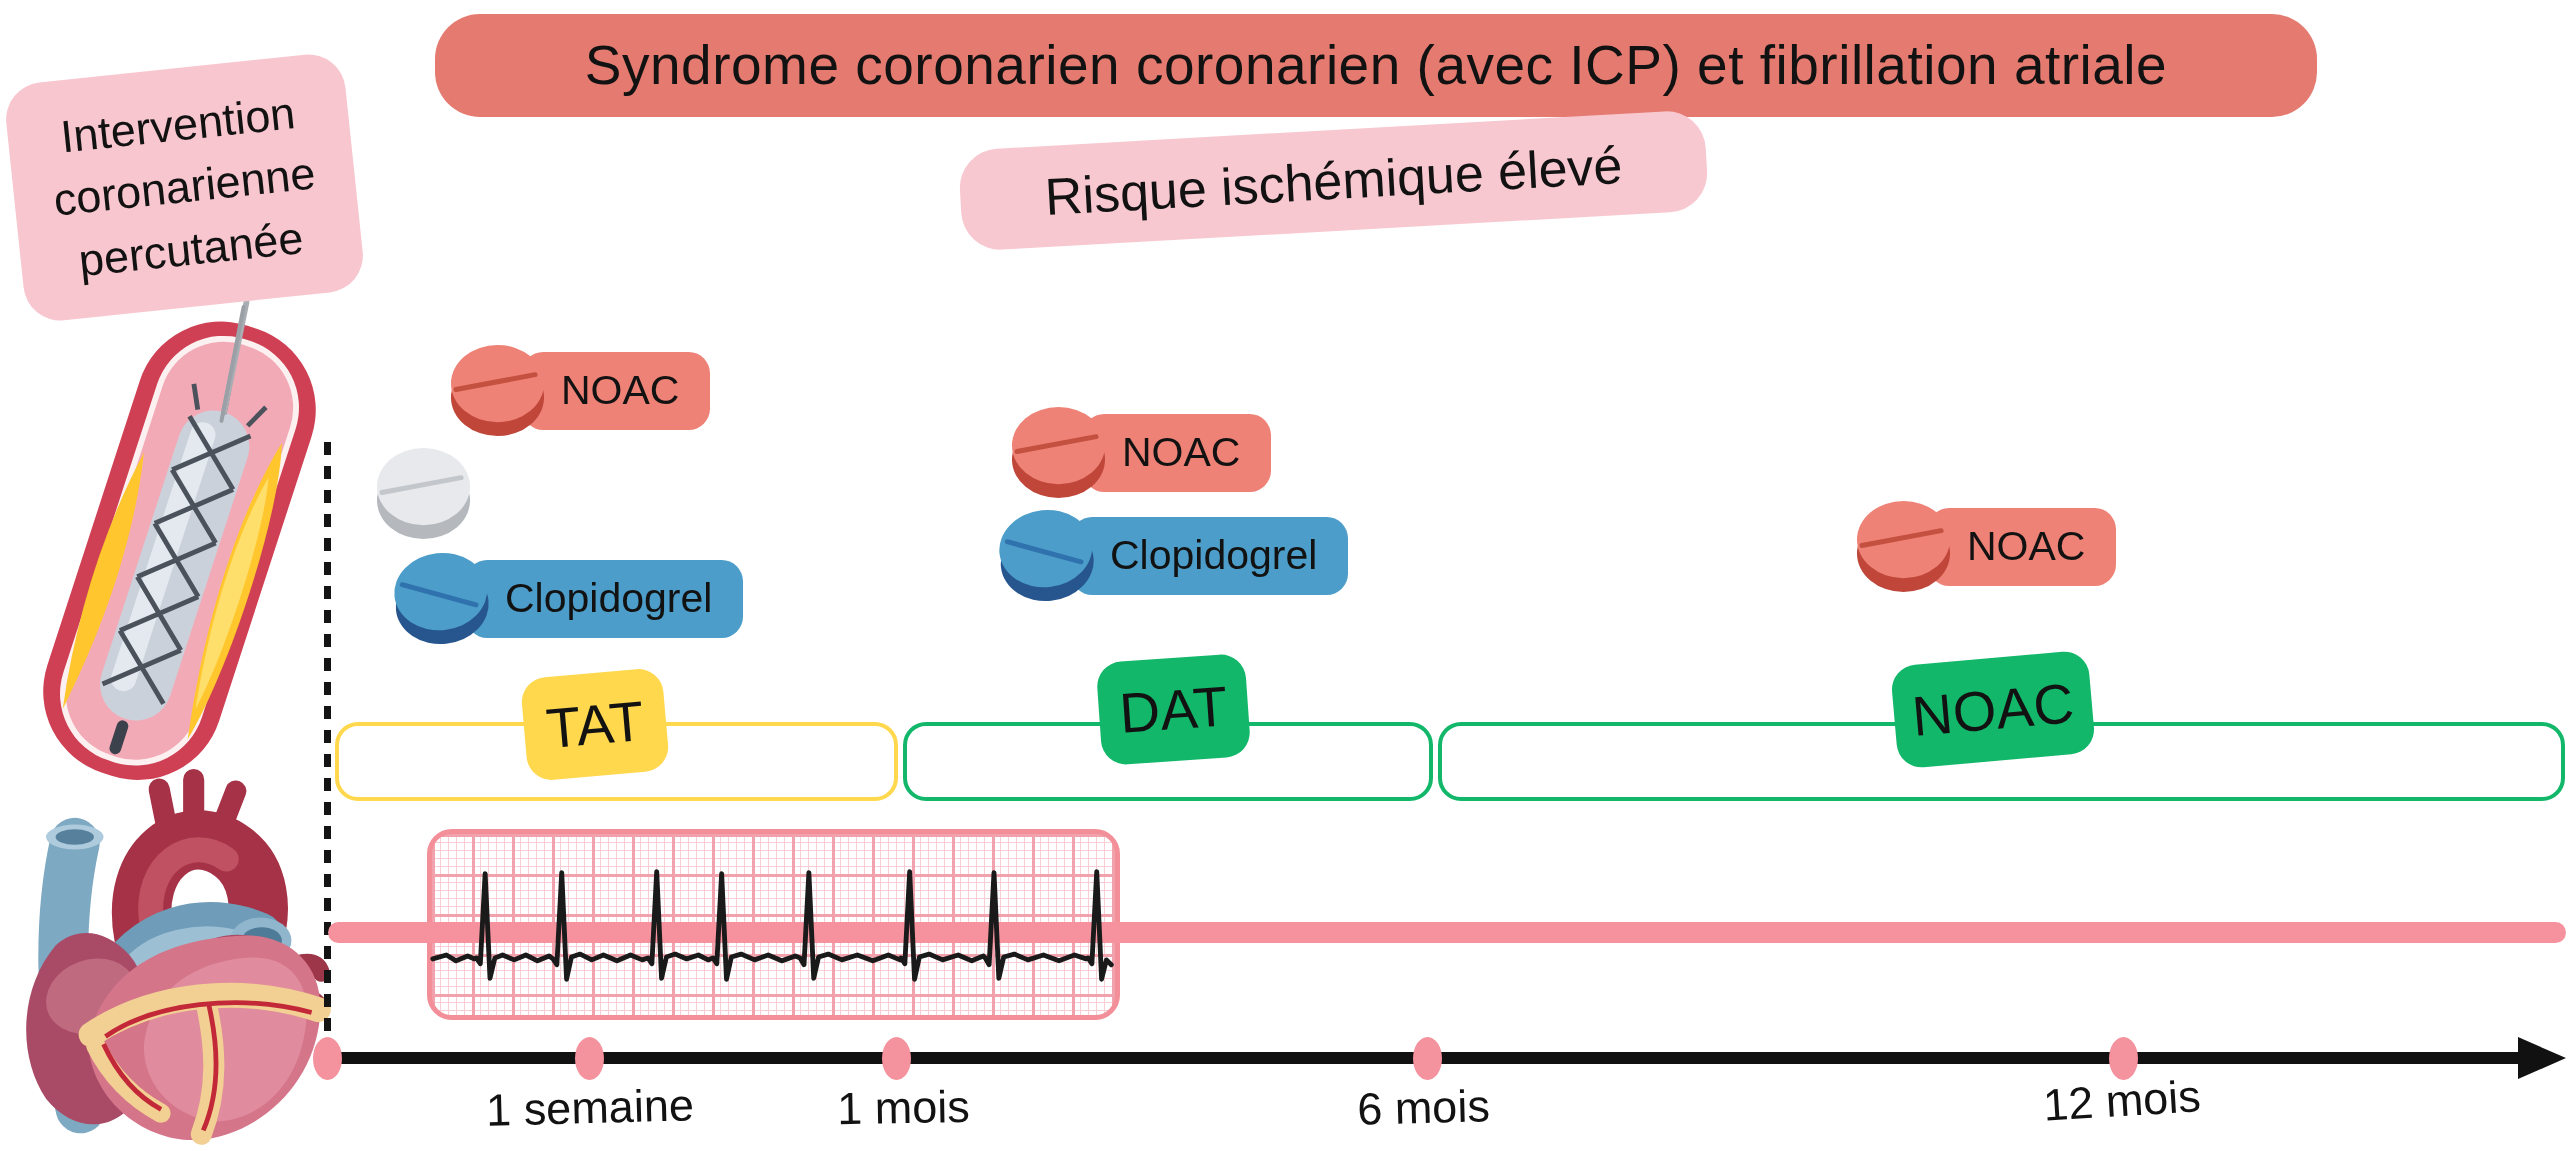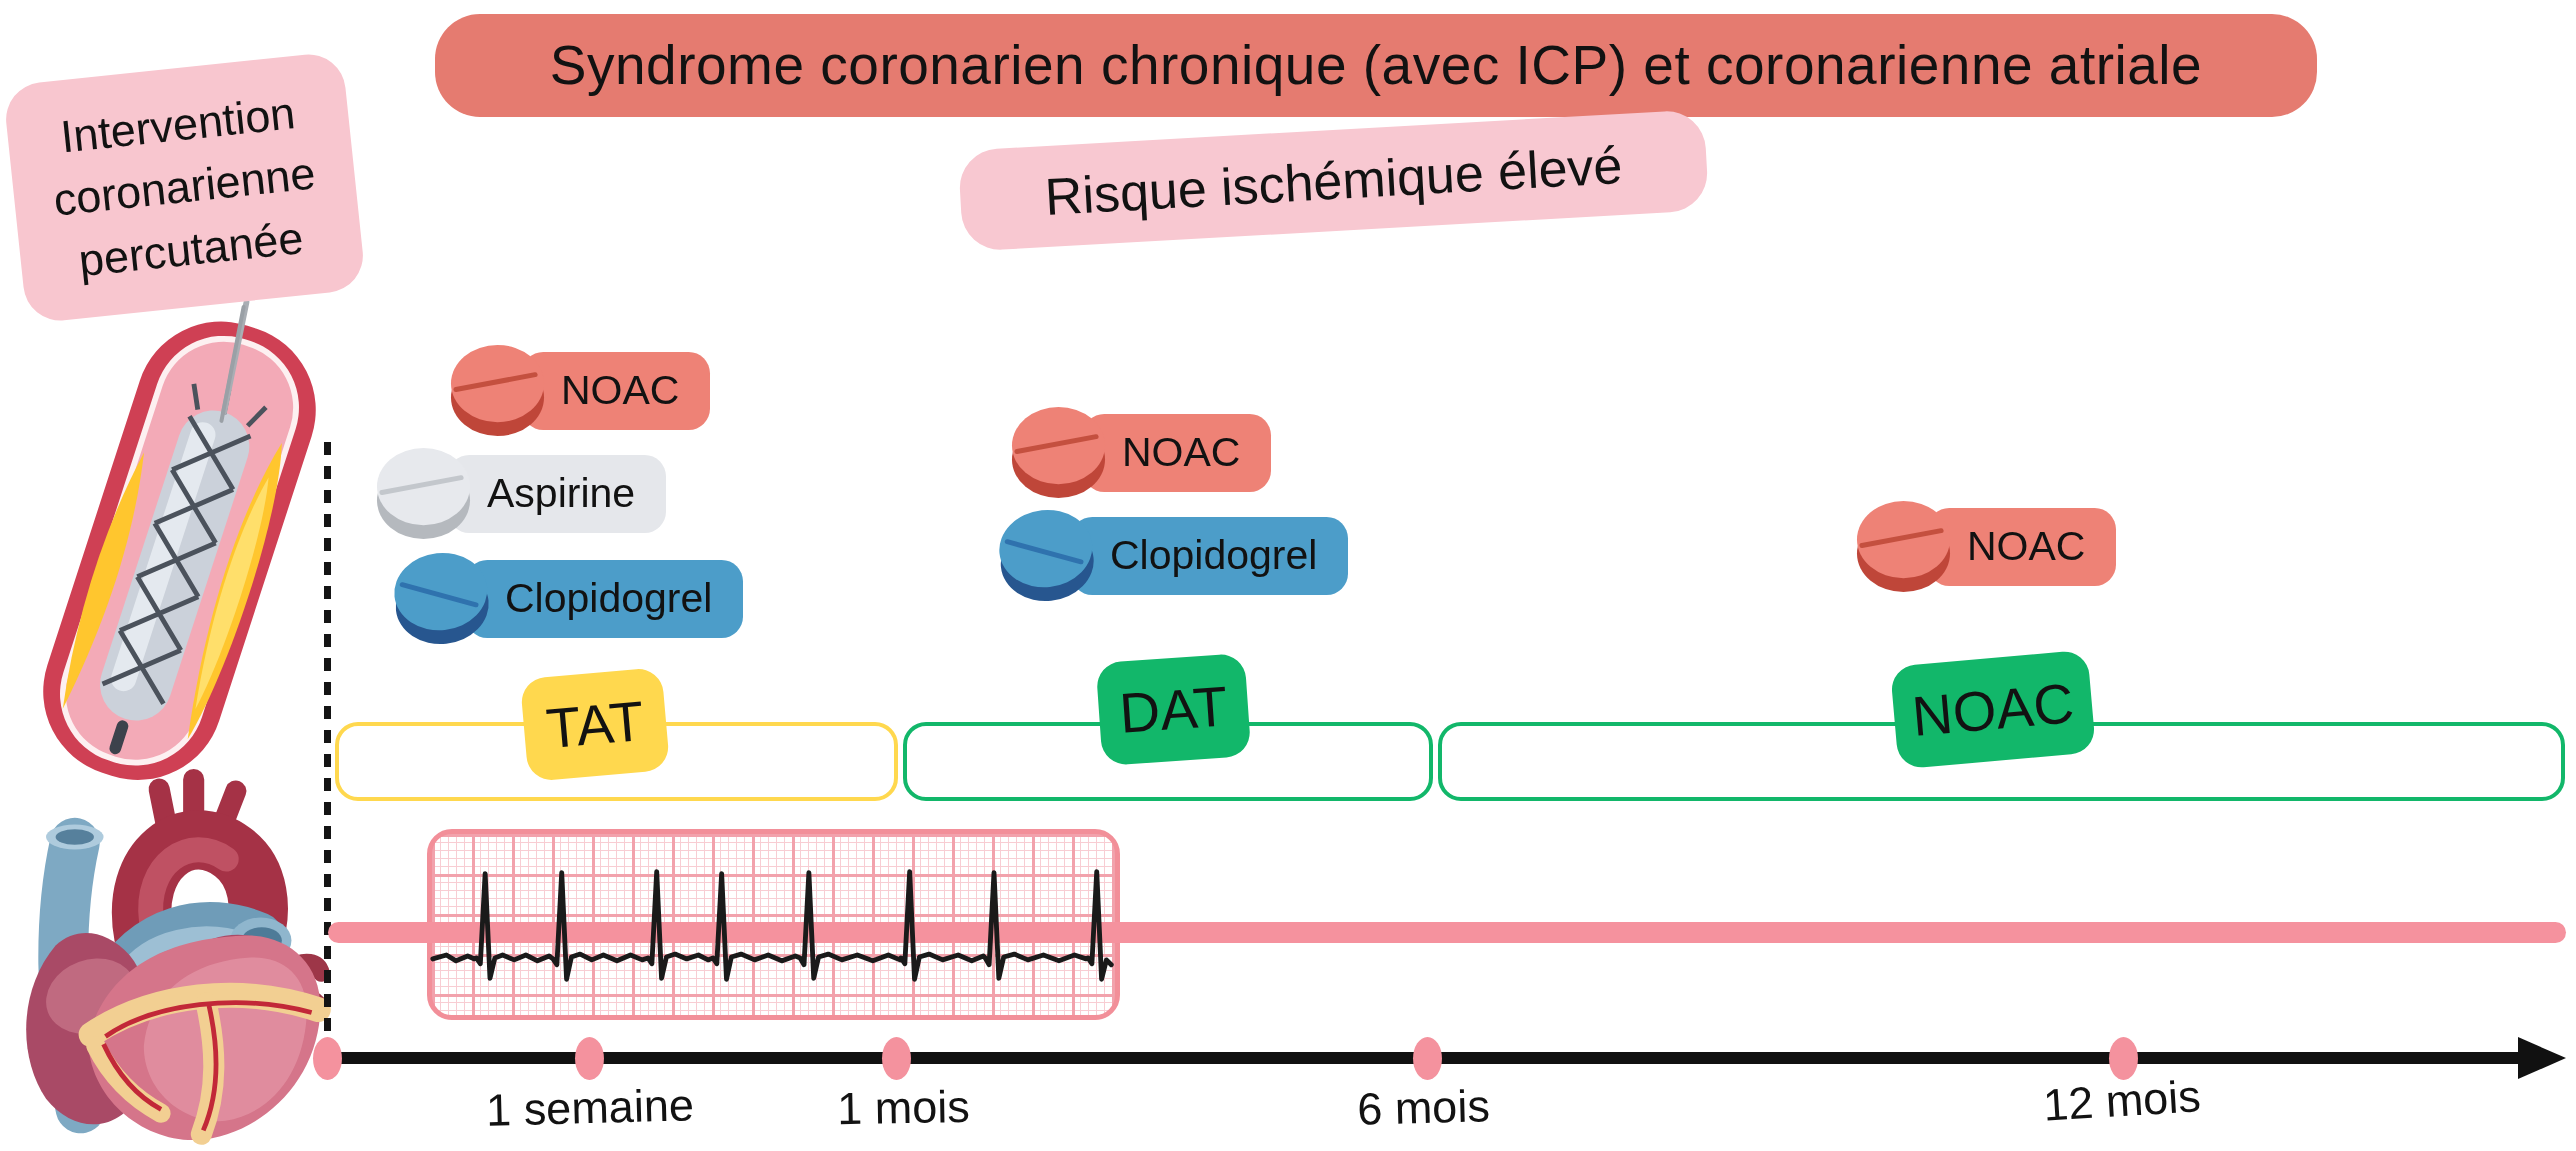--- a/index.html
+++ b/index.html
@@ -110,21 +110,21 @@
   .stent-illu{left:29px; top:308px; width:301px; height:485px; z-index:1;}
   .heart-illu{left:0px; top:768px; width:326px; height:383px; z-index:1;}
   svg{overflow:visible; display:block;}
 </style>
 </head>
 <body>
 
 <div class="canvas">
 
   <div class="abs title-banner">
-    <span>Syndrome coronarien chronique (avec ICP) et coronarienne atriale</span>
+    <span>Syndrome coronarien coronarien (avec ICP) et fibrillation atriale</span>
   </div>
   <div class="abs subtitle-banner">
     <span>Risque ischémique élevé</span>
   </div>
 
   <div class="abs intervention-callout">
     <span>Intervention</span>
     <span>coronarienne</span>
     <span>percutanée</span>
   </div>
@@ -186,21 +186,20 @@
       <line class="ps" x1="8" y1="49" x2="88" y2="34"></line>
     </svg>
     <div class="med-tag noac-tag">NOAC</div>
   </div>
   <div class="abs med-item" style="left:374px; top:444px;">
     <svg class="pill asp-pill" viewBox="0 0 100 100">
       <ellipse class="pb" cx="50" cy="57" rx="47" ry="39"></ellipse>
         <ellipse class="pt" cx="50" cy="43" rx="47" ry="39"></ellipse>
       <line class="ps" x1="8" y1="49" x2="88" y2="34"></line>
     </svg>
-    <div class="med-tag asp-tag">Aspirine</div>
   </div>
   <div class="abs med-item" style="left:392px; top:549px;">
     <svg class="pill clo-pill tilt" viewBox="0 0 100 100">
       <ellipse class="pb" cx="50" cy="57" rx="47" ry="39"></ellipse>
         <ellipse class="pt" cx="50" cy="43" rx="47" ry="39"></ellipse>
       <line class="ps" x1="12" y1="32" x2="84" y2="60"></line>
     </svg>
     <div class="med-tag clo-tag">Clopidogrel</div>
   </div>
 

